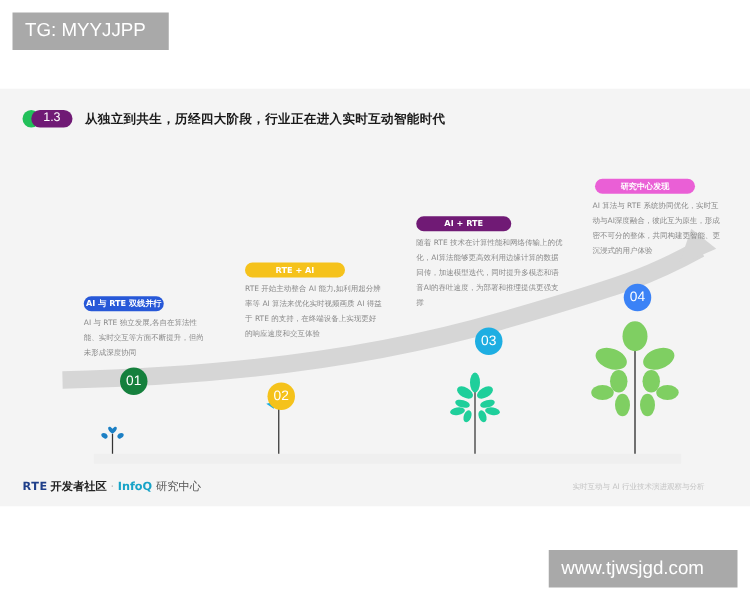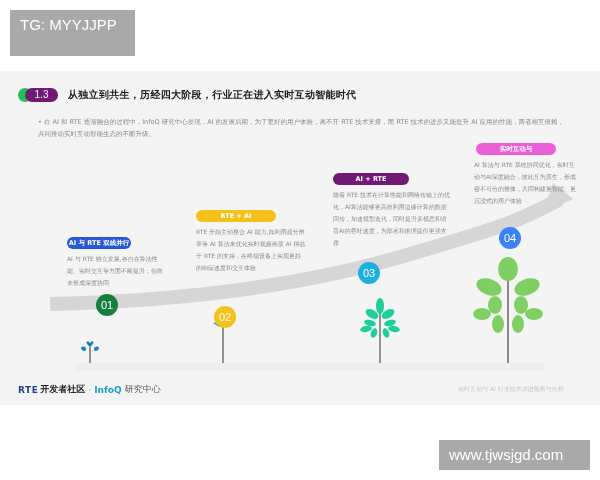--- a/index.html
+++ b/index.html
@@ -5,21 +5,21 @@
     * { margin: 0; padding: 0; box-sizing: border-box; }
     body {
       width: 600px; height: 480px; background: #ffffff; position: relative; overflow: hidden;
       font-family: "DejaVu Sans", "Liberation Sans", sans-serif;
     }
     .watermark {
       position: absolute; background: #a9a9a9; color: #ffffff;
       font-family: "Liberation Sans", sans-serif; font-size: 15px;
       padding: 6px 10px; line-height: 18px;
     }
-    .wm-top { left: 10px; top: 10px; width: 125px; height: 46px; }
+    .wm-top { left: 10px; top: 10px; width: 125px; height: 30px; }
     .wm-bottom { left: 439px; top: 440px; width: 151px; height: 30px; }
     .slide {
       position: absolute; left: 0; top: 71px; width: 600px; height: 334px;
       background: #f4f4f4;
     }
     .title-row { position: absolute; left: 18px; top: 17px; display: flex; align-items: center; }
     .badge-wrap { position: relative; width: 40px; height: 14px; margin-right: 10px; }
     .badge-dot { position: absolute; left: 0; top: 0; width: 14px; height: 14px; border-radius: 7px; background: #22c05a; }
     .badge {
       position: absolute; left: 7px; top: 0; height: 14px; width: 33px; border-radius: 7px;
@@ -56,21 +56,20 @@
 <div class="watermark wm-top">TG: MYYJJPP</div>
 
 <div class="slide">
   <div class="title-row">
     <div class="badge-wrap">
       <div class="badge-dot"></div>
       <div class="badge">1.3</div>
     </div>
     <div class="title">从独立到共生，历经四大阶段，行业正在进入实时互动智能时代</div>
   </div>
-  <div class="desc">• 在 AI 和 RTE 逐渐融合的过程中，InfoQ 研究中心发现，AI 的发展后期，为了更好的用户体验，离不开 RTE 技术支撑，而 RTE 技术的进步又能提升 AI 应用的性能，两者相互依赖，共同推动实时互动智能生态的不断升级。</div>
 
   <svg class="svg-layer" width="600" height="334">
 
     <g opacity="0.6">
       <line x1="75" y1="296" x2="545" y2="296" stroke="#ececec" stroke-width="8"></line>
     </g>
 
     <path d="M50 233 C 180 230, 300 215, 400 186 S 520 150, 560 128" stroke="#d6d6d6" stroke-width="14" fill="none" stroke-linecap="butt"></path>
     <polygon points="548,114 568,130 538,143" fill="#d6d6d6" transform="translate(5,-2)"></polygon>
 
@@ -120,23 +119,23 @@
   <div class="stage-pill" style="left:67px; top:166px; width:64px; background:#2758d8;">AI 与 RTE 双线并行</div>
   <div class="stage-text" style="left:67px; top:182px; width:100px;">AI 与 RTE 独立发展,各自在算法性能、实时交互等方面不断提升，但尚未形成深度协同</div>
   <div class="num" style="left:96px; top:223px; background:#15803d;">01</div>
 
   <div class="stage-pill" style="left:196px; top:139px; width:80px; background:#f5c21b;">RTE + AI</div>
   <div class="stage-text" style="left:196px; top:155px; width:110px;">RTE 开始主动整合 AI 能力,如利用超分辨率等 AI 算法来优化实时视频画质 AI 得益于 RTE 的支持，在终端设备上实现更好的响应速度和交互体验</div>
   <div class="num" style="left:214px; top:215px; background:#f5c21b;margin-top:20px;">02</div>
 
   <div class="stage-pill" style="left:333px; top:102px; width:76px; background:#701a75;">AI + RTE</div>
   <div class="stage-text" style="left:333px; top:118px; width:118px;">随着 RTE 技术在计算性能和网络传输上的优化，AI算法能够更高效利用边缘计算的数据回传，加速模型迭代，同时提升多模态和语音AI的吞吐速度，为部署和推理提供更强支撑</div>
-  <div class="num" style="left:358px; top:191px; background:#1eaee2;">03</div>
+  <div class="num" style="left:380px; top:191px; background:#1eaee2;">03</div>
 
-  <div class="stage-pill" style="left:476px; top:72px; width:80px; background:#ea5fd6;">实时互动与</div>
+  <div class="stage-pill" style="left:476px; top:72px; width:80px; background:#ea5fd6;">研究中心发现</div>
   <div class="stage-text" style="left:474px; top:88px; width:106px;">AI 算法与 RTE 系统协同优化，实时互动与AI深度融合，彼此互为原生，形成密不可分的整体，共同构建更智能、更沉浸式的用户体验</div>
   <div class="num" style="left:499px; top:156px; background:#3b82f6;">04</div>
 
   <div class="footer-logo">
     <span class="rte">RTE</span>
     <span style="color:#222;margin-left:2px;">开发者社区</span>
     <span class="sep">·</span>
     <span class="infoq">InfoQ</span>
     <span class="rc">研究中心</span>
   </div>

